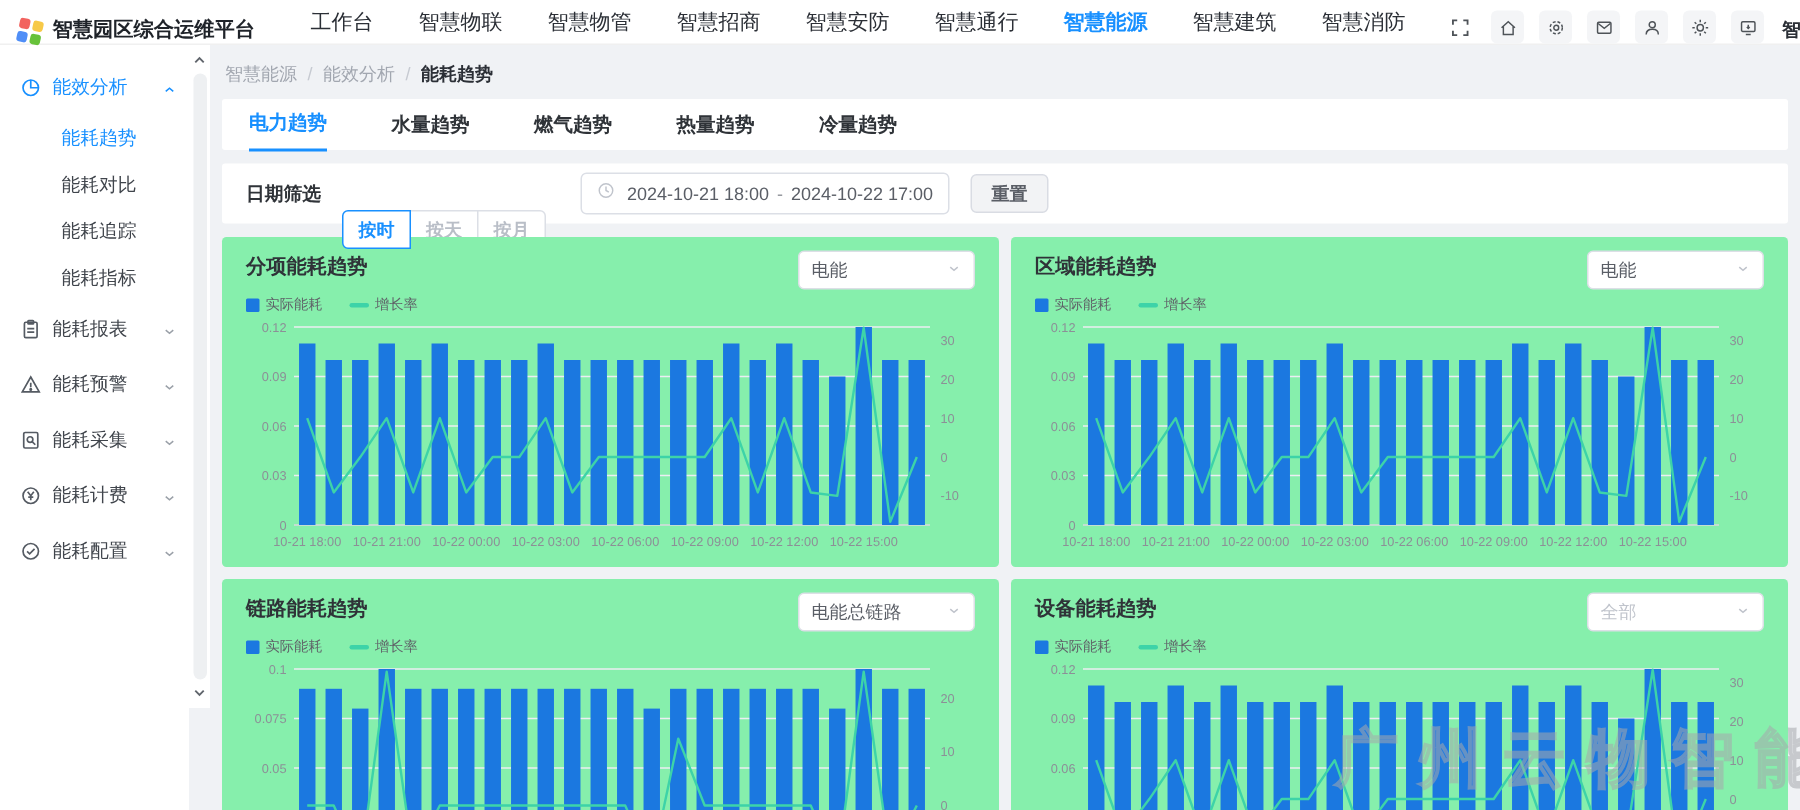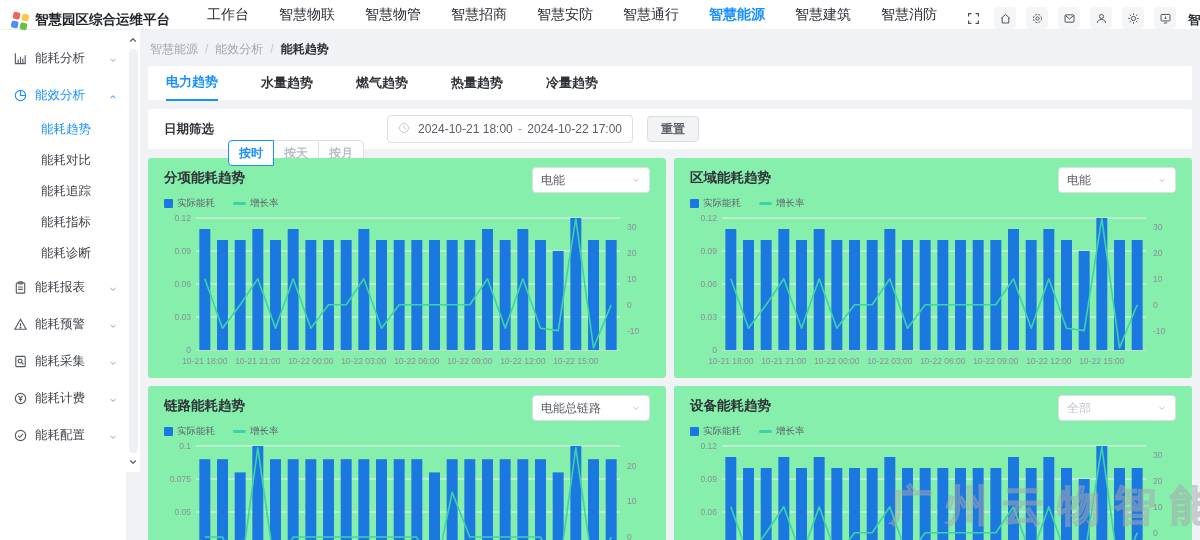--- a/index.html
+++ b/index.html
@@ -155,45 +155,34 @@
           <path d="M6 13.5h4M8 5.5v3M6.8 7.3 8 8.5l1.2-1.2"></path>
         </svg>
       </span>
     </div>
   <span class="user-text">智慧园区</span>
 </header>
 
 <div class="app">
 
   <aside class="sidebar">
-      <div class="side-group">
-        <span class="g-icon"><svg width="15" height="15" viewBox="0 0 16 16" fill="none" stroke="currentColor" stroke-width="1.2">
-            <path d="M2.5 2.5v11h11"></path>
-            <path d="M5.5 13.5V9M8 13.5V6M10.5 13.5V8M13 13.5V4.5"></path>
-          </svg></span>
-        <span class="g-label">能耗分析</span>
-        <span class="chev"><svg width="10" height="10" viewBox="0 0 16 16" fill="none" stroke="currentColor" stroke-width="1.6">
-            <path d="M4 6.5 8 10l4-3.5"></path>
-          </svg></span>
-      </div>
       <div class="side-group active">
         <span class="g-icon"><svg width="15" height="15" viewBox="0 0 16 16" fill="none" stroke="currentColor" stroke-width="1.2">
             <circle cx="8" cy="8" r="5.5"></circle>
             <path d="M8 2.5V8h5.5"></path>
           </svg></span>
         <span class="g-label">能效分析</span>
         <span class="chev"><svg width="10" height="10" viewBox="0 0 16 16" fill="none" stroke="currentColor" stroke-width="1.6">
             <path d="M4 9.5 8 6l4 3.5"></path>
           </svg></span>
       </div>
       <div class="side-child active">能耗趋势</div>
       <div class="side-child">能耗对比</div>
       <div class="side-child">能耗追踪</div>
       <div class="side-child">能耗指标</div>
-      <div class="side-child">能耗诊断</div>
       <div class="side-group">
         <span class="g-icon"><svg width="15" height="15" viewBox="0 0 16 16" fill="none" stroke="currentColor" stroke-width="1.2">
             <rect x="3.5" y="3" width="9" height="11" rx="1"></rect>
             <rect x="6" y="1.8" width="4" height="2.4" rx="0.5"></rect>
             <path d="M5.5 7.5h5M5.5 10h5"></path>
           </svg></span>
         <span class="g-label">能耗报表</span>
         <span class="chev"><svg width="10" height="10" viewBox="0 0 16 16" fill="none" stroke="currentColor" stroke-width="1.6">
             <path d="M4 6.5 8 10l4-3.5"></path>
           </svg></span>

